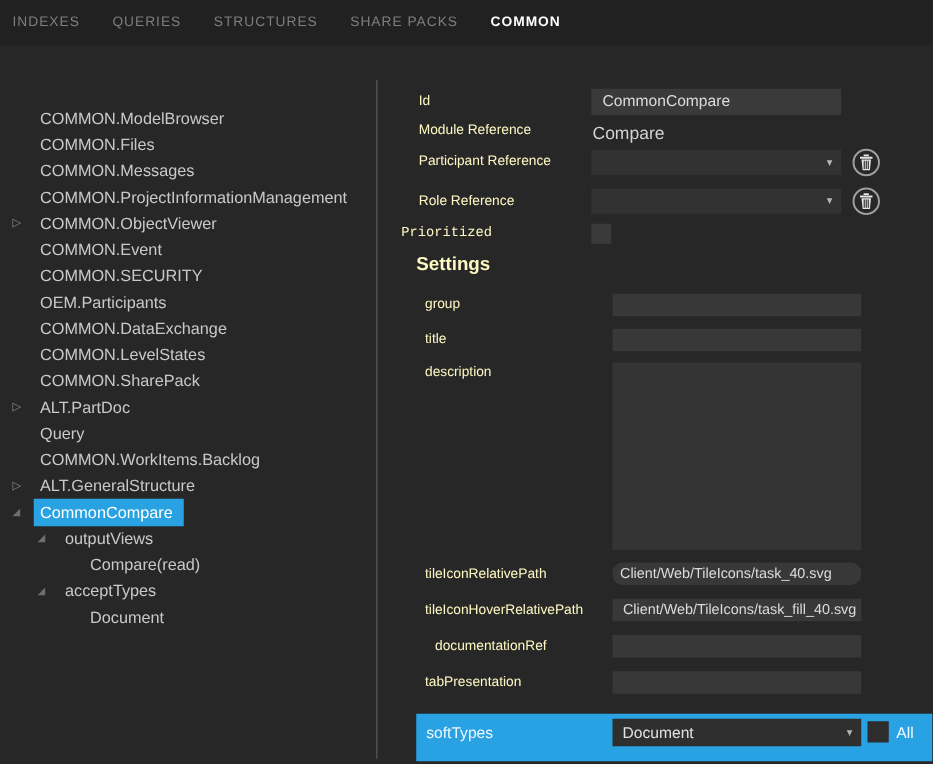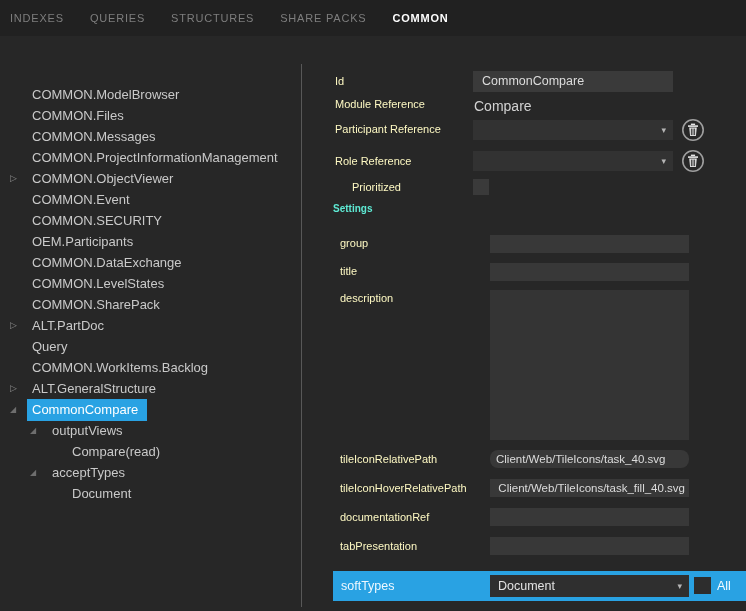--- a/index.html
+++ b/index.html
@@ -31,25 +31,25 @@
   .fvalue { position:absolute; font-size:14px; color:#d2d2d2; white-space:nowrap; }
   .tbox { position:absolute; background:#3a3a3a; color:#dcdcdc; font-size:12.5px; line-height:21px; padding:0 9px; white-space:nowrap; overflow:hidden; }
   .tbox.small { background:#383838; font-size:11.5px; line-height:18px; padding:0 6px; }
   .tbox.clipleft { display:flex; justify-content:flex-end; padding:0 4px 0 0; }
   .tbox.clipleft span { white-space:nowrap; line-height:18px; }
   .descbox { position:absolute; background:#343434; }
   .combo { position:absolute; background:#323232; }
   .combo .carat { position:absolute; right:7px; top:50%; transform:translateY(-50%); font-size:9px; color:#b5b5b5; line-height:1; }
   .combo .ctext { font-size:12.5px; color:#e2e2e2; line-height:22px; padding-left:8px; white-space:nowrap; }
   .checkbox { position:absolute; width:16px; height:16px; background:#3a3a3a; }
-  .heading { position:absolute; font-size:10px; font-weight:bold; color:#5eead4; }
+  .heading { position:absolute; font-size:15px; font-weight:bold; color:#fef9c3; }
   .trashbtn { position:absolute; width:24px; height:24px; cursor:default; }
 
   
-  .softband { position:absolute; left:333px; top:571px; width:413px; height:30px; background:#29a2e3; }
+  .softband { position:absolute; left:333px; top:571px; width:413px; height:38px; background:#29a2e3; }
   .softband .slabel { position:absolute; left:8px; top:8px; font-size:12.5px; color:#eef8ff; }
   .softband .combo { left:157px; top:4px; width:199px; height:22px; background:#2f2f2f; }
   .softband .checkbox { left:361px; top:6px; width:17px; height:17px; background:#2d2d2d; }
   .softband .alabel { position:absolute; left:384px; top:8px; font-size:12.5px; color:#f4fbff; }
 </style>
 </head>
 <body>
 
 <div class="page">
 
@@ -175,21 +175,21 @@
   <div class="trashbtn" style="left:681px; top:149px;">
     <svg width="24" height="24" viewBox="0 0 24 24">
       <circle cx="12" cy="12" r="10.2" fill="none" stroke="#9f9f9f" stroke-width="1.6"></circle>
       <path d="M9.9 6.3 h4.2" stroke="#e6e6e6" stroke-width="1.4" fill="none"></path>
       <path d="M7 8.1 h10" stroke="#e6e6e6" stroke-width="1.6" fill="none"></path>
       <path d="M8.2 9.6 h7.6 l-0.9 8.5 h-5.8 z" fill="#e6e6e6"></path>
       <path d="M10.4 10.6 v6.5 M12 10.6 v6.5 M13.6 10.6 v6.5" stroke="#2a2a2a" stroke-width="0.9" fill="none"></path>
     </svg>
   </div>
 
-  <div class="flabel" style="left:352px; top:181px;">Prioritized</div>
+  <div class="flabel" style="left:321px; top:181px;font-family:Liberation Mono, monospace;">Prioritized</div>
   <div class="checkbox" style="left:473px; top:179px;"></div>
 
   <div class="heading" style="left:333px; top:203px;">Settings</div>
 
   <div class="flabel" style="left:340px; top:237px;">group</div>
   <div class="tbox small" style="left:490px; top:235px; width:199px; height:18px;"></div>
 
   <div class="flabel" style="left:340px; top:265px;">title</div>
   <div class="tbox small" style="left:490px; top:263px; width:199px; height:18px;"></div>
 
@@ -197,21 +197,21 @@
   <div class="descbox" style="left:490px; top:290px; width:199px; height:150px;"></div>
 
   <div class="flabel" style="left:340px; top:453px;text-align:center;">tileIconRelativePath</div>
   <div class="tbox small" style="left:490px; top:450px; width:199px; height:18px;border-radius:8px;">Client/Web/TileIcons/task_40.svg</div>
 
   <div class="flabel" style="left:340px; top:482px;">tileIconHoverRelativePath</div>
   <div class="tbox small clipleft" style="left:490px; top:479px; width:199px; height:18px;text-align:center;">
       <span>Client/Web/TileIcons/task_fill_40.svg</span>
     </div>
 
-  <div class="flabel" style="left:340px; top:511px;text-align:center;">documentationRef</div>
+  <div class="flabel" style="left:348px; top:511px;text-align:center;">documentationRef</div>
   <div class="tbox small" style="left:490px; top:508px; width:199px; height:18px;"></div>
 
   <div class="flabel" style="left:340px; top:540px;">tabPresentation</div>
   <div class="tbox small" style="left:490px; top:537px; width:199px; height:18px;"></div>
 
   <div class="softband">
     <span class="slabel">softTypes</span>
     <div class="combo">
       <span class="ctext">Document</span>
       <span class="carat">▾</span>

